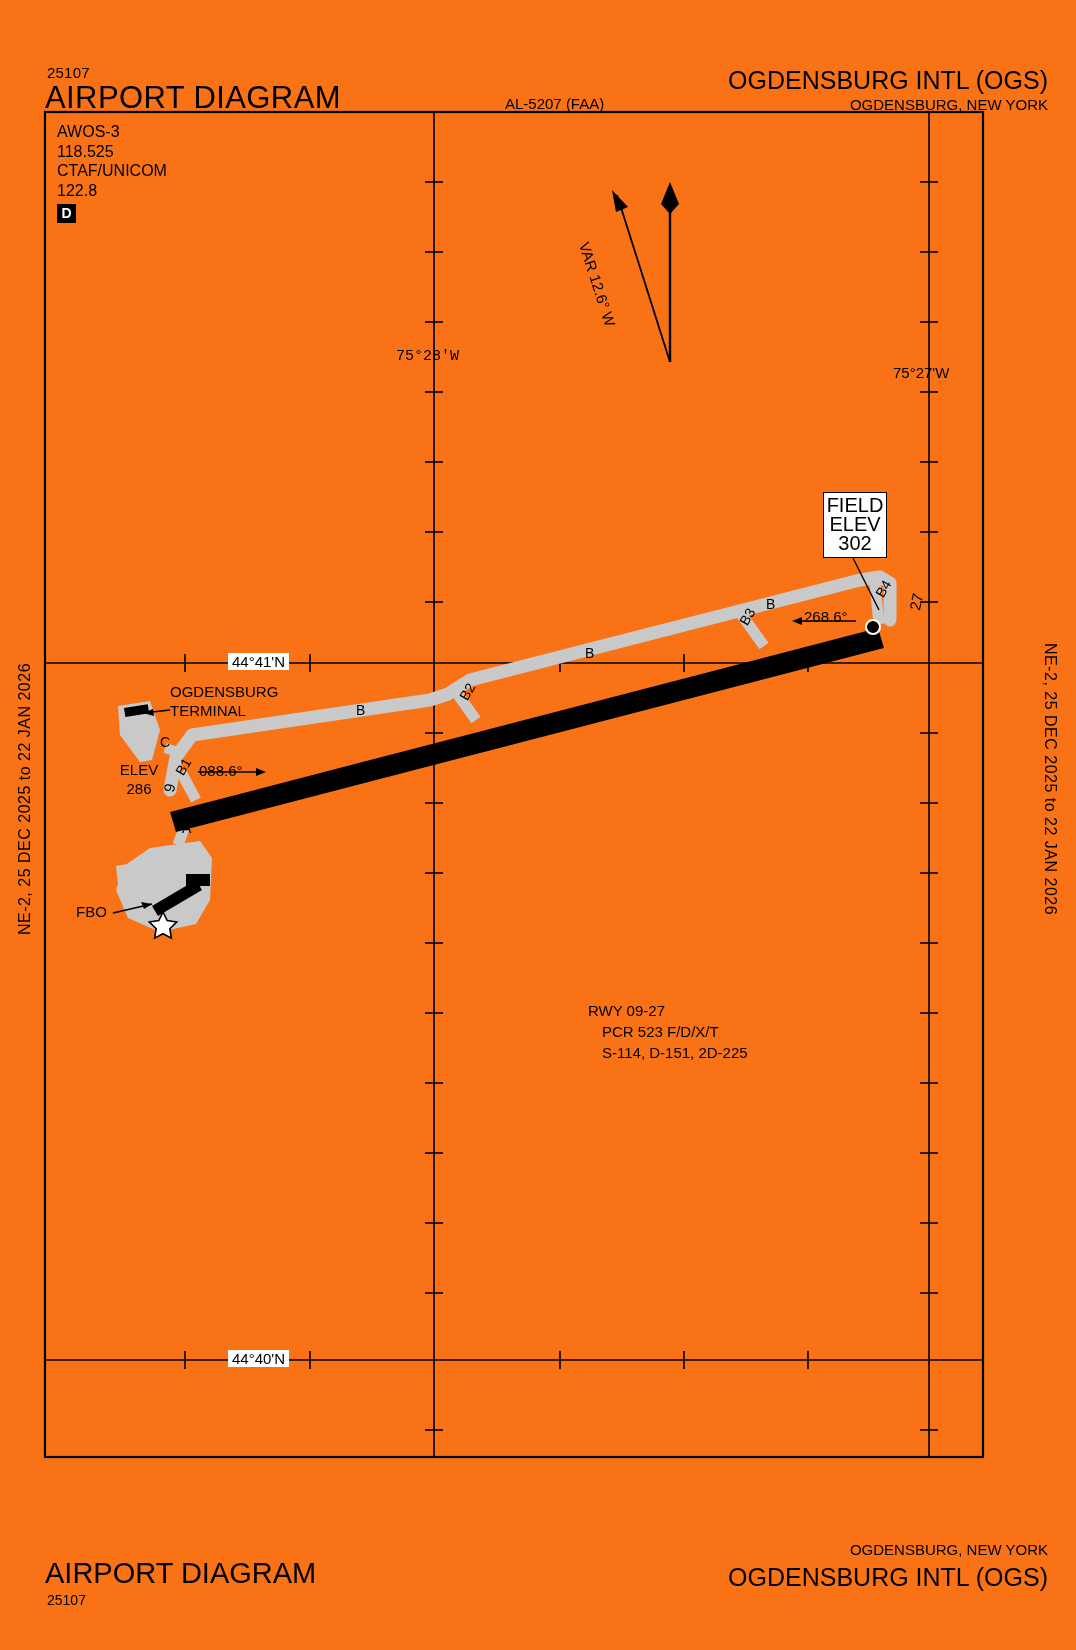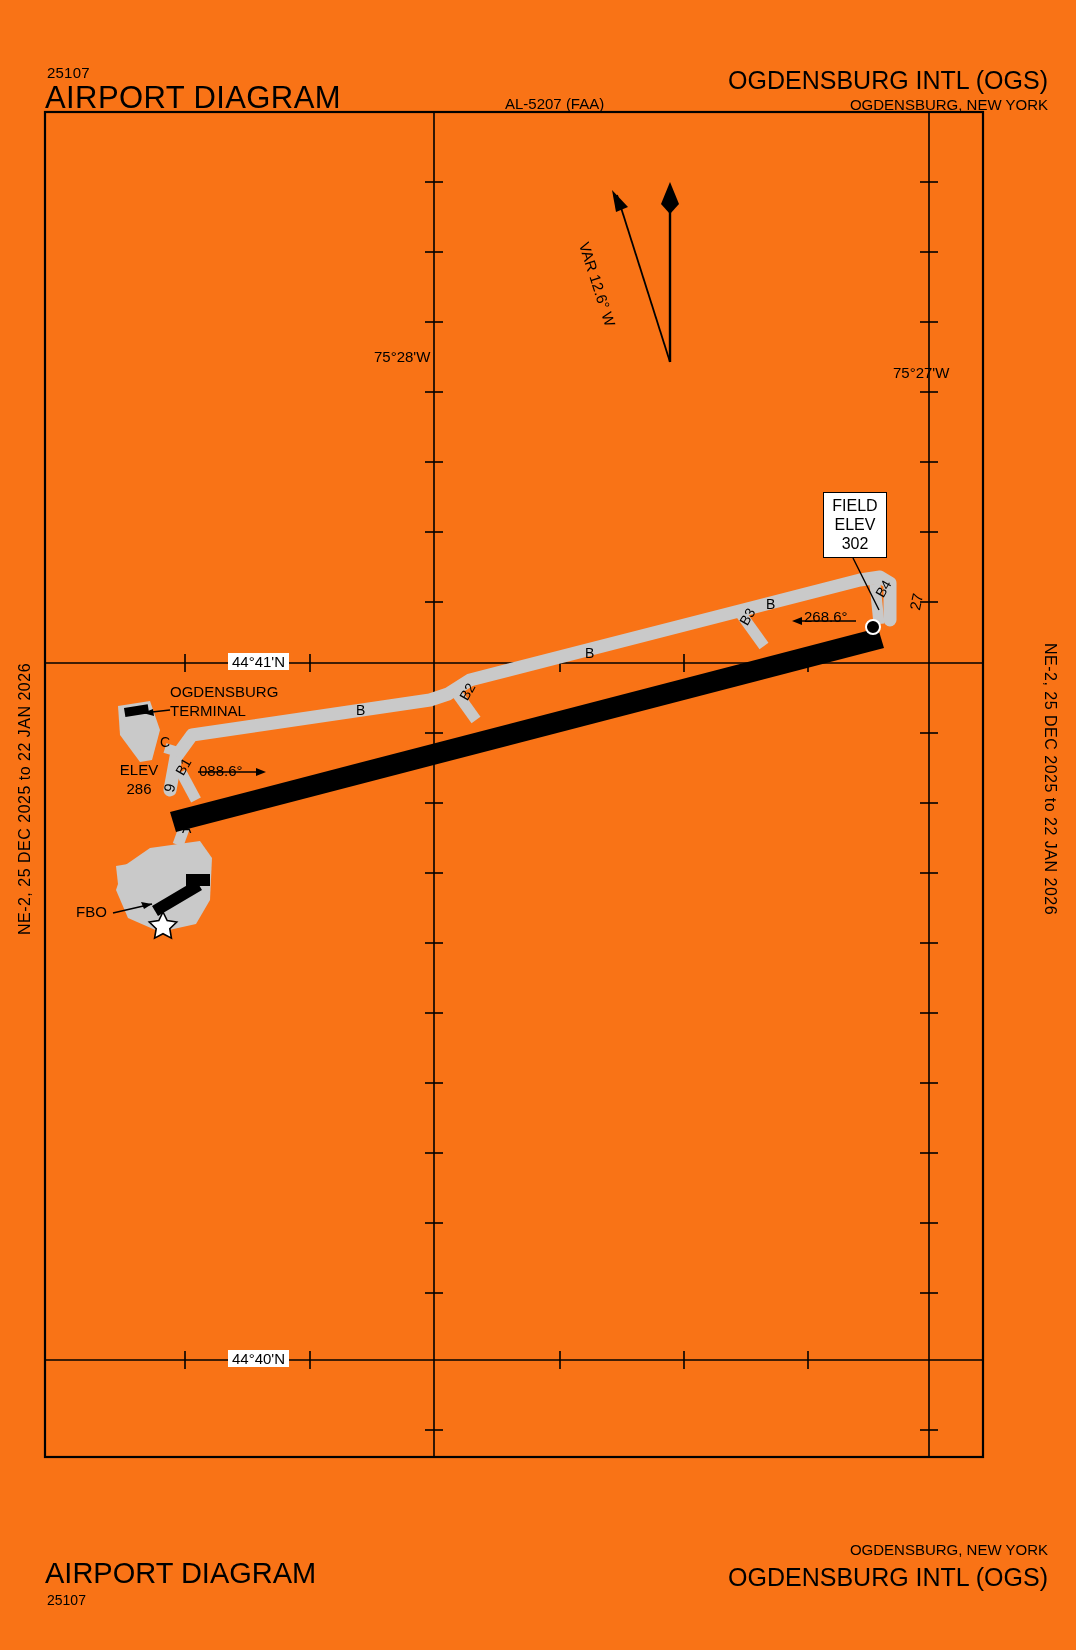--- a/index.html
+++ b/index.html
@@ -120,21 +120,21 @@
     line-height: 19px;
   }
 
   
   .fieldelev {
     position: absolute;
     left: 823px; top: 492px;
     width: 62px;
     border: 1.6px solid #000;
     background: #fff;
-    font-size: 16px;
+    font-size: 20px;
     line-height: 19px;
     text-align: center;
     padding: 3px 0 4px 0;
   }
 
   
   .mt {
     position: absolute;
     font-size: 15px;
     white-space: nowrap;
@@ -311,30 +311,37 @@
   <div class="hdr-city-top">OGDENSBURG, NEW YORK</div>
 
   <div class="ftr-title">AIRPORT DIAGRAM</div>
   <div class="ftr-num">25107</div>
   <div class="ftr-city">OGDENSBURG, NEW YORK</div>
   <div class="ftr-apt">OGDENSBURG INTL  (OGS)</div>
 
   <div class="side-text side-left">NE-2,  25 DEC 2025  to  22 JAN 2026</div>
   <div class="side-text side-right">NE-2,  25 DEC 2025  to  22 JAN 2026</div>
 
+  <div class="comm">
+    <div>AWOS-3</div>
+    <div>118.525</div>
+    <div>CTAF/UNICOM</div>
+    <div>122.8</div>
+    <div class="dbox">D</div>
+  </div>
 
   <div class="fieldelev">
     <div>FIELD</div>
     <div>ELEV</div>
     <div>302</div>
   </div>
 
   <div class="var-label">VAR 12.6° W</div>
 
-  <div class="mt" style="left:374px; top:348px;">75°28'W</div>
+  <div class="mt" style="left:396px; top:348px;font-family:Liberation Mono, monospace;">75°28'W</div>
   <div class="mt" style="left:893px; top:364px;">75°27'W</div>
   <div class="mt" style="left:228px; top:653px; background:#fff; padding:0 4px;">44°41'N</div>
   <div class="mt" style="left:228px; top:1350px; background:#fff; padding:0 4px;">44°40'N</div>
 
   <div class="rot-rwy" style="left:502px; top:728px;">6400 X 150</div>
   <div class="mt" style="left:199px; top:762px;">088.6°</div>
   <div class="mt" style="left:804px; top:608px;">268.6°</div>
   <div class="mt" style="left:160px; top:790px; transform:rotate(-78deg); transform-origin:left top;">9</div>
   <div class="mt" style="left:906px; top:608px; transform:rotate(-78deg); transform-origin:left top;">27</div>
 
@@ -352,14 +359,19 @@
   <div class="tw" style="left:872px; top:592px; transform:rotate(-60deg); transform-origin:left top;">B4</div>
   <div class="tw" style="left:182px; top:820px;">A</div>
   <div class="tw" style="left:160px; top:734px;">C</div>
 
   <div class="mt" style="left:170px; top:682px; line-height:19px;">
     <div>OGDENSBURG</div>
     <div>TERMINAL</div>
   </div>
   <div class="mt" style="left:76px; top:903px;">FBO</div>
 
+  <div class="pcr">
+    <div>RWY 09-27</div>
+    <div style="padding-left:14px;">PCR 523 F/D/X/T</div>
+    <div style="padding-left:14px;">S-114, D-151, 2D-225</div>
+  </div>
 
 </div>
 
 </body></html>

